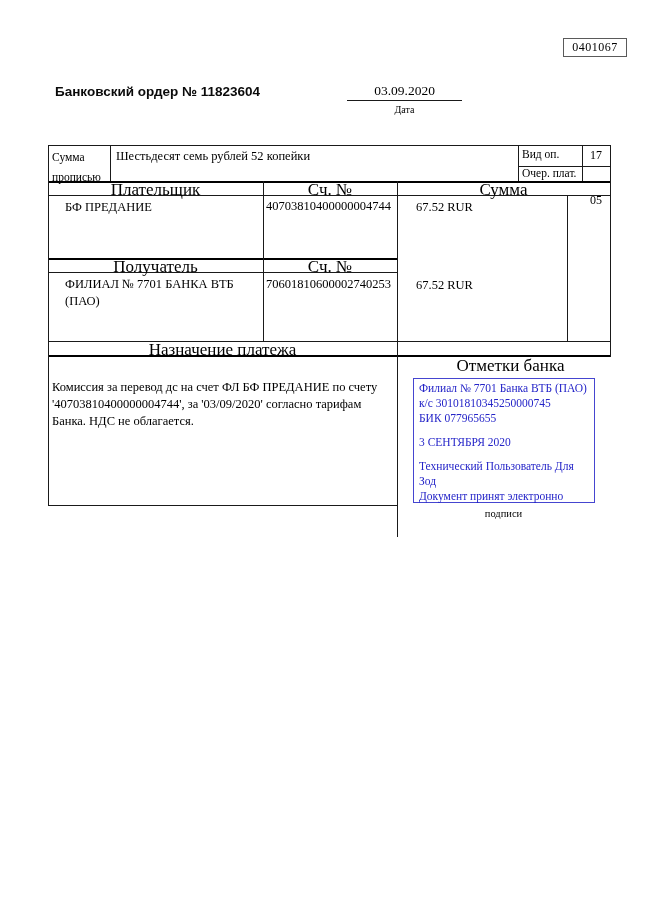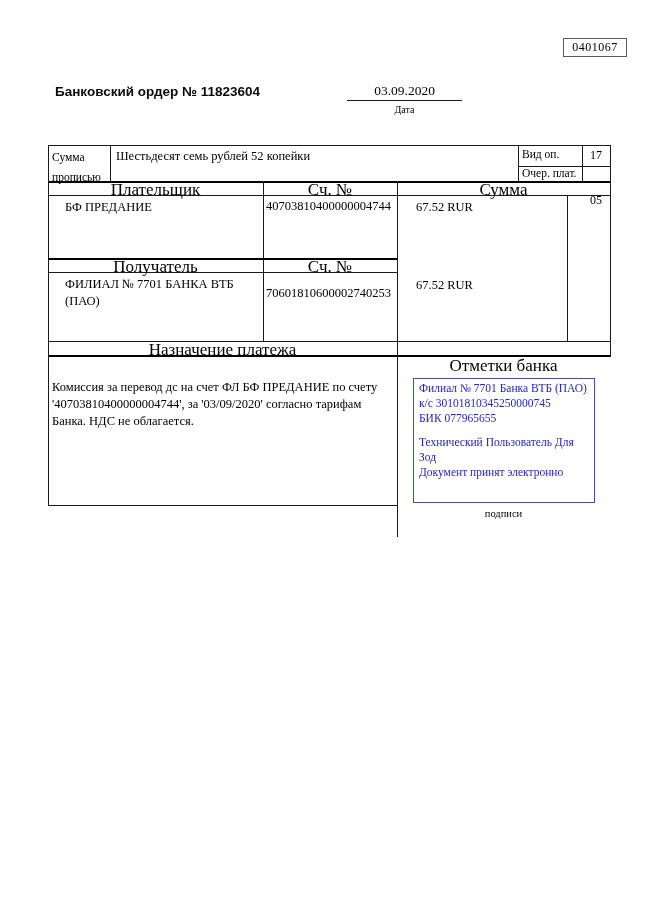--- a/index.html
+++ b/index.html
@@ -27,25 +27,25 @@
   #ocher-value{left:582px;top:167px;width:28px;text-align:center;font-size:12px;margin-top:26px;}
   #hdr-payer{left:48px;top:183px;width:215px;}
   #hdr-acc1{left:263px;top:183px;width:134px;}
   #hdr-sum{left:397px;top:183px;width:213px;}
   #payer-name{left:52px;top:199px;width:205px;}
   #payer-acc{left:266px;top:199px;}
   #payer-amt{left:403px;top:199px;}
   #hdr-recip{left:48px;top:260px;width:215px;}
   #hdr-acc2{left:263px;top:260px;width:134px;}
   #recip-name{left:52px;top:276px;width:205px;line-height:17px;}
-  #recip-acc{left:266px;top:286px;}
+  #recip-acc{left:266px;top:277px;}
   #recip-amt{left:403px;top:277px;}
   #hdr-purpose{left:48px;top:343px;width:349px;}
   #purpose-text{left:52px;top:359px;width:341px;font-size:12.5px;line-height:17px;margin-top:20px;}
-  #hdr-marks{left:397px;top:359px;width:213px;}
+  #hdr-marks{left:397px;top:359px;width:213px;padding-left:7px;}
   #stamp{left:413px;top:378px;width:182px;height:125px;box-sizing:border-box;
          border:1px solid #4545d0;padding:2px 4px 0 5px;}
   #stamp p{margin:0;font-size:11.5px;line-height:15px;color:#2424c8;}
   #stamp p.gap{margin-top:9px;}
   #signatures{left:397px;top:508px;width:213px;text-align:center;font-size:10.5px;}
   .acc{font-size:12.5px;letter-spacing:0;}
 </style>
 </head>
 <body>
 
@@ -99,18 +99,19 @@
   <div id="recip-amt" class="abs serif-12">67.52 RUR</div>
 
   <div id="hdr-purpose" class="abs serif-11 center">Назначение платежа</div>
   <div id="purpose-text" class="abs">Комиссия за перевод дс на счет ФЛ БФ ПРЕДАНИЕ по счету '40703810400000004744', за '03/09/2020' согласно тарифам Банка. НДС не облагается.</div>
 
   <div id="hdr-marks" class="abs serif-11 center">Отметки банка</div>
   <div id="stamp" class="abs">
     <p>Филиал № 7701 Банка ВТБ (ПАО)</p>
     <p>к/с 30101810345250000745</p>
     <p>БИК 077965655</p>
+    <p class="gap">3 СЕНТЯБРЯ 2020</p>
     <p class="gap">Технический Пользователь Для Зод</p>
     <p>Документ принят электронно</p>
   </div>
   <div id="signatures" class="abs">подписи</div>
 
 </div>
 
 </body></html>

